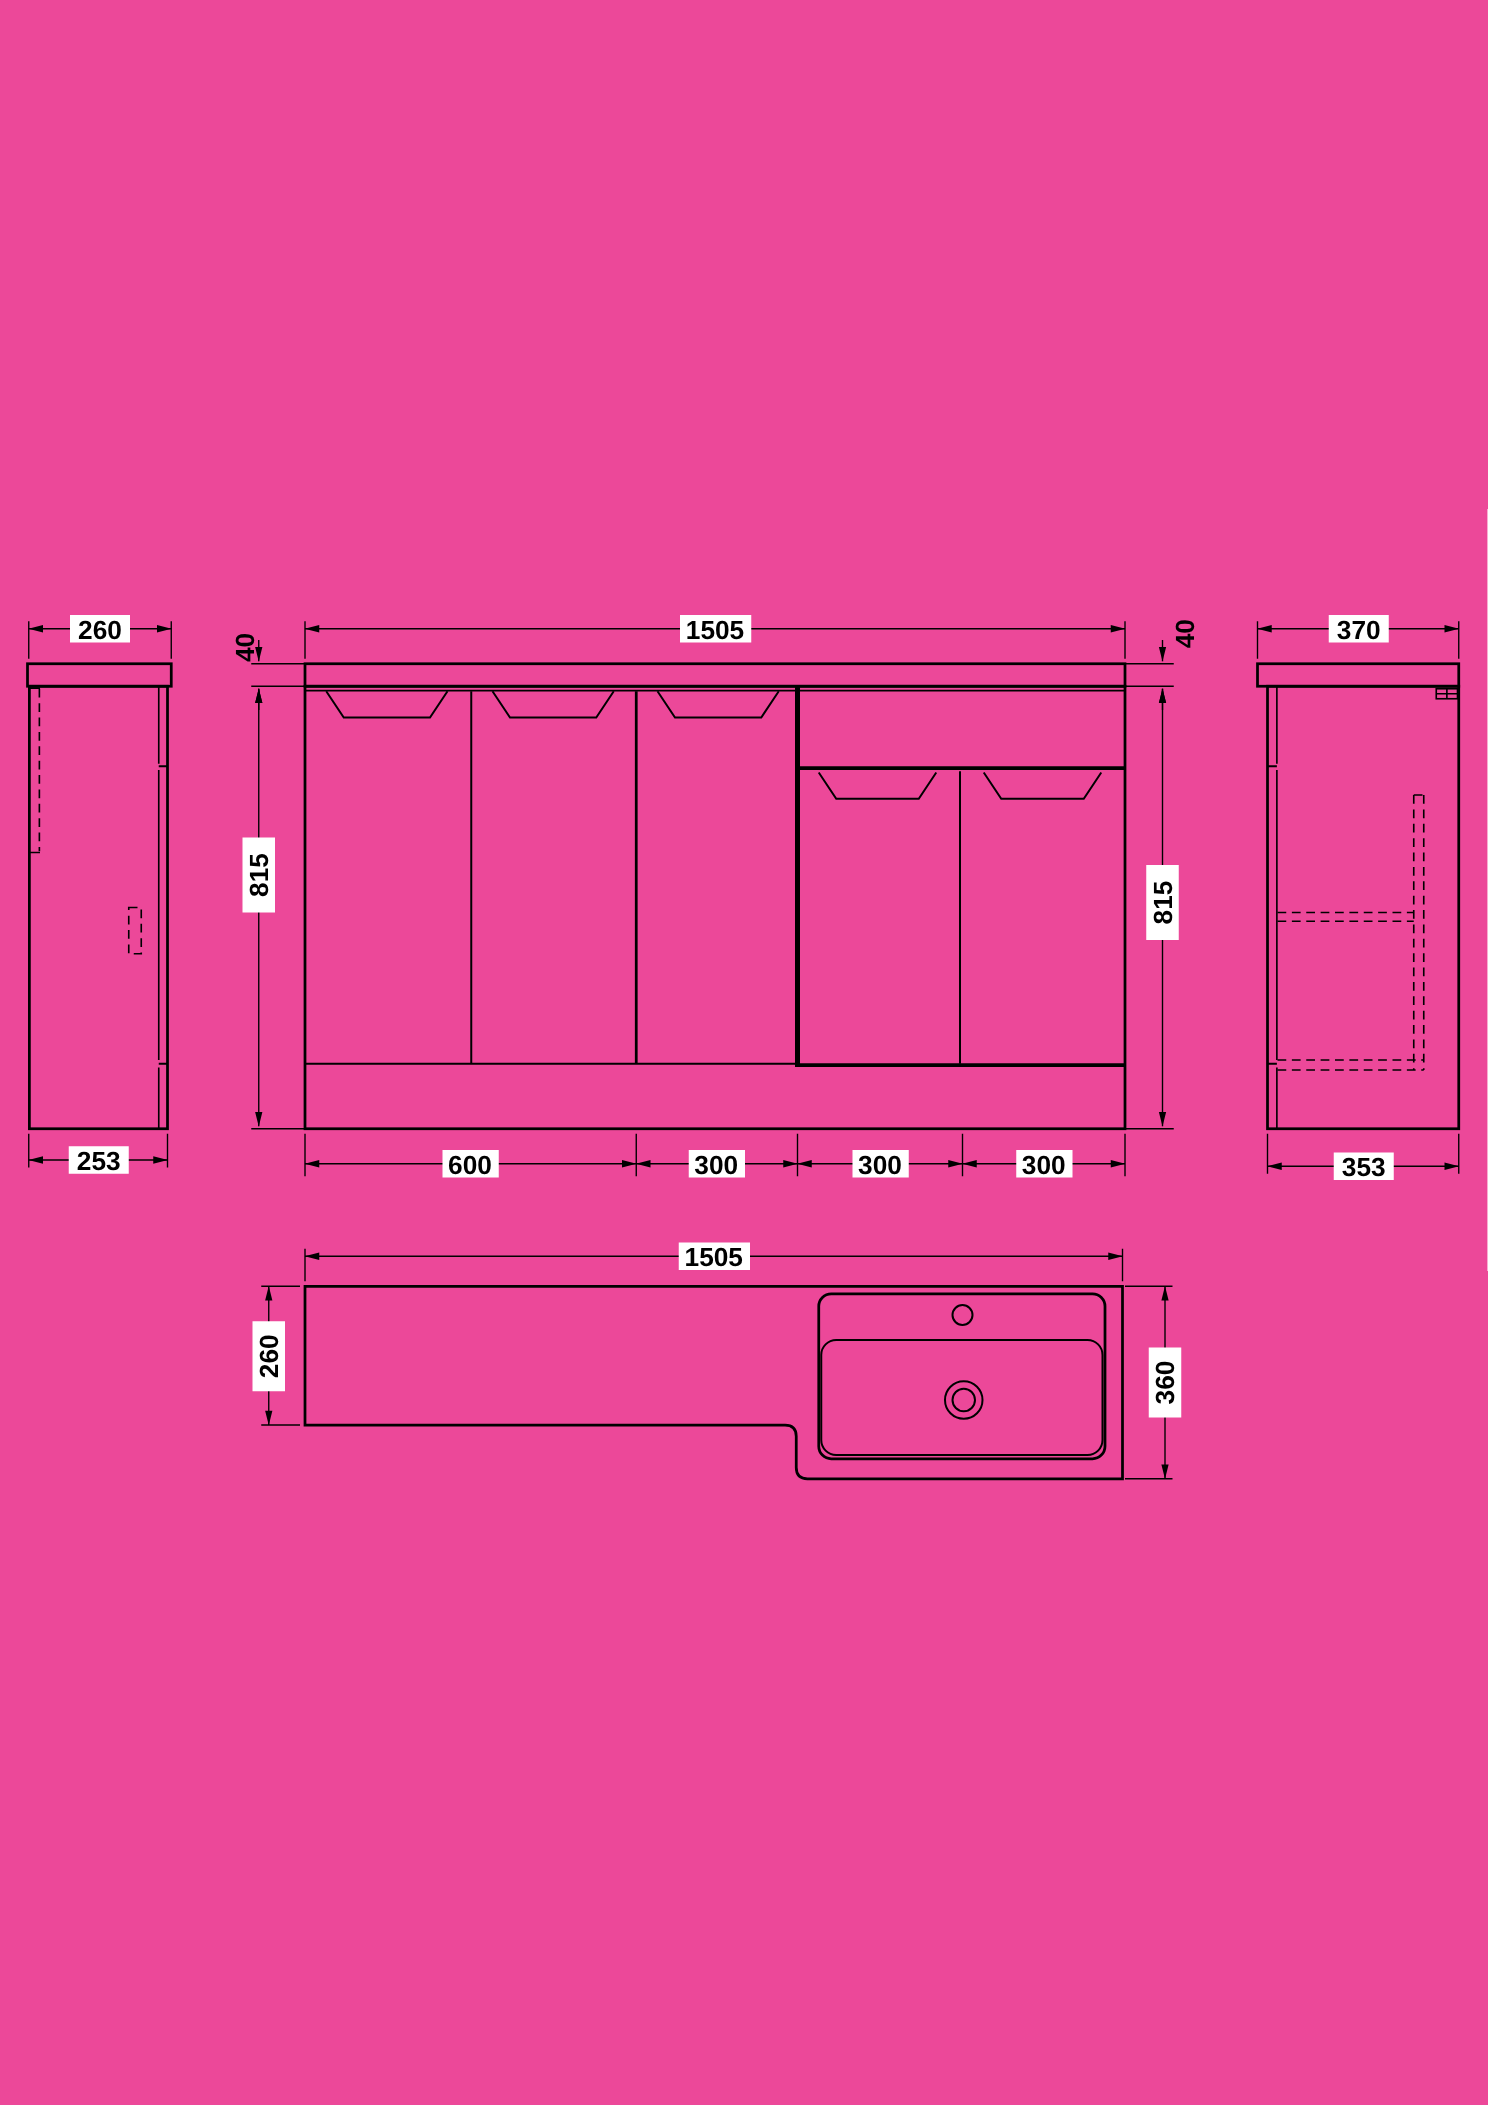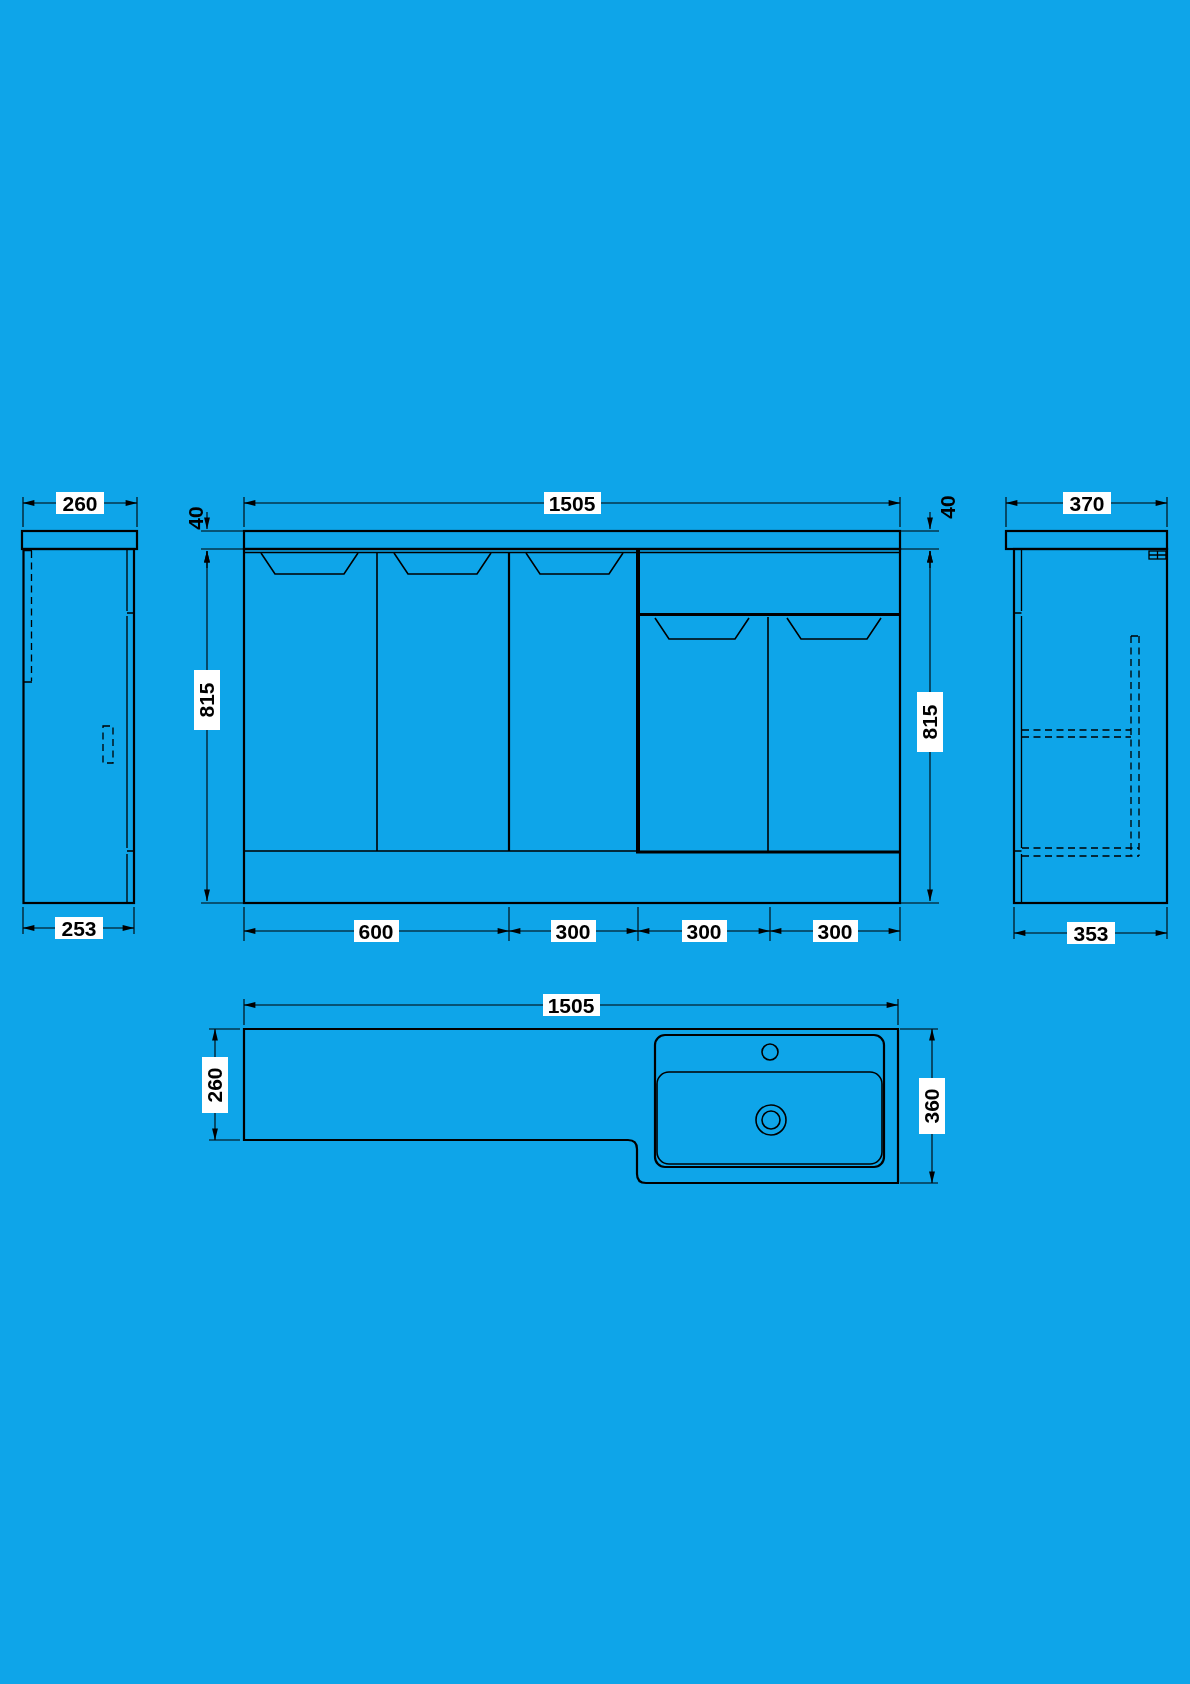--- a/index.html
+++ b/index.html
@@ -1,16 +1,16 @@
 <!DOCTYPE html>
 <html><head>
 <meta charset="utf-8">
 <style>
   html,body{margin:0;padding:0;background:#ffffff;}
-  .canvas{position:relative;width:1190px;height:1684px;background:#0ea5e9;overflow:hidden;}
+  .canvas{position:relative;width:1190px;height:1684px;background:#ec4899;overflow:hidden;}
   svg{display:block;}
   .ln   {stroke:#000;stroke-width:2.2;fill:none;stroke-linejoin:miter;}
   .med  {stroke:#000;stroke-width:1.6;fill:none;}
   .thin {stroke:#000;stroke-width:1.3;fill:none;}
   .thick{stroke:#000;stroke-width:4;fill:none;}
   .semi {stroke:#000;stroke-width:3;fill:none;}
   .dim  {stroke:#000;stroke-width:1.1;fill:none;}
   .dash {stroke:#000;stroke-width:1.3;fill:none;stroke-dasharray:7 4.5;}
   .lbl  {font-family:"Liberation Sans","DejaVu Sans",sans-serif;font-weight:700;font-size:21px;fill:#000;}
   .bg   {fill:#ffffff;stroke:none;}

